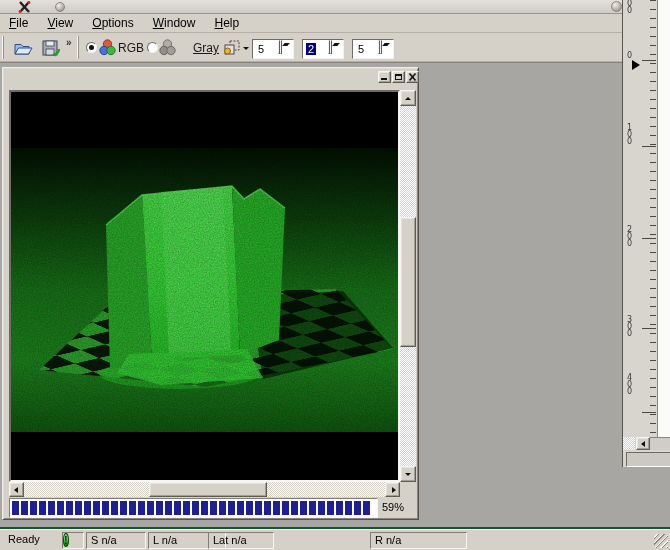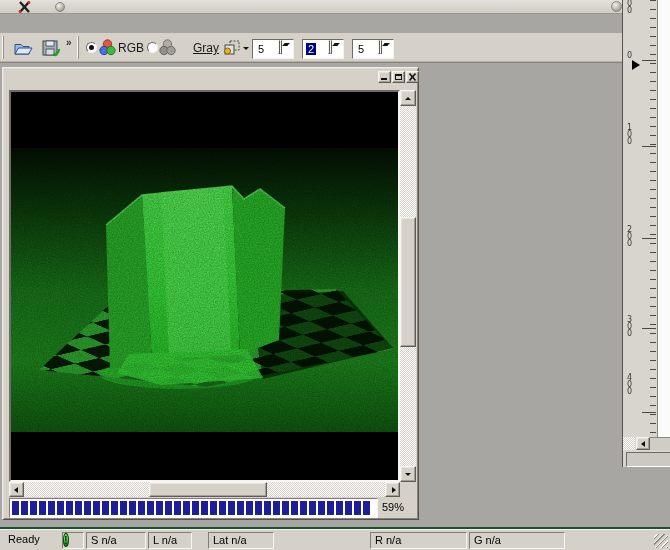--- a/index.html
+++ b/index.html
@@ -141,20 +141,27 @@
     <svg class="wm-x" width="13" height="12" viewBox="0 0 13 12">
       <line x1="2" y1="1" x2="11" y2="11" stroke="#22201e" stroke-width="2.4"></line>
       <line x1="11" y1="1" x2="2" y2="11" stroke="#22201e" stroke-width="2.4"></line>
       <circle cx="11" cy="1.5" r="1.4" fill="#c23420"></circle>
       <circle cx="2" cy="10.5" r="1.4" fill="#c23420"></circle>
     </svg>
     <span class="wm-sphere" style="left:55px; top:2px;"></span>
     <span class="wm-sphere" style="left:611px; top:1px; width:11px; height:11px;"></span>
   </div>
 
+  <div class="menubar">
+    <span class="menu-item"><span class="ukey">F</span><span>ile</span></span>
+    <span class="menu-item"><span class="ukey">V</span><span>iew</span></span>
+    <span class="menu-item"><span class="ukey">O</span><span>ptions</span></span>
+    <span class="menu-item"><span class="ukey">W</span><span>indow</span></span>
+    <span class="menu-item"><span class="ukey">H</span><span>elp</span></span>
+  </div>
 
   <div class="toolbar">
     <div class="tb-handle" style="left:2px;"></div>
 
     <div class="tb-btn" style="left:10px;">
       <svg width="21" height="18" viewBox="0 0 21 18">
         <path d="M2,15 L2,5.5 L8,5.5 L10,7.5 L16,7.5 L16,15 Z" fill="#9cbce6" stroke="#2e4f8e" stroke-width="1"></path>
         <path d="M2,15 L5.5,9 L19,9 L15.5,15 Z" fill="#dde9f8" stroke="#2e4f8e" stroke-width="1"></path>
       </svg>
     </div>
@@ -305,24 +312,23 @@
       <span class="progress-label">59%</span>
     </div>
   </div>
 
   <div class="statusbar">
     <span class="sb-ready">Ready</span>
     <span class="sb-panel" style="left:62px; width:22px; padding:1px 0;">
       <span class="alert-sphere" style="margin:0 auto;">!</span>
     </span>
     <span class="sb-panel" style="left:86px;  width:60px;">S n/a</span>
-    <span class="sb-panel" style="left:148px; width:44px;">L n/a</span>
+    <span class="sb-panel" style="left:148px; width:78px;">L n/a</span>
     <span class="sb-panel" style="left:208px; width:66px;">Lat n/a</span>
     <span class="sb-panel" style="left:370px; width:97px;">R n/a</span>
-    <span class="sb-panel" style="left:469px; width:96px;">G n/a</span>
     <span class="grip"></span>
   </div>
 
   <div class="overlay">
     <div class="white"></div>
     <div class="ruler-minor"></div>
     <div class="majtick" style="top:60px;"></div>
     <div class="majtick" style="top:146px;"></div>
     <div class="majtick" style="top:238px;"></div>
     <div class="majtick" style="top:328px;"></div>

